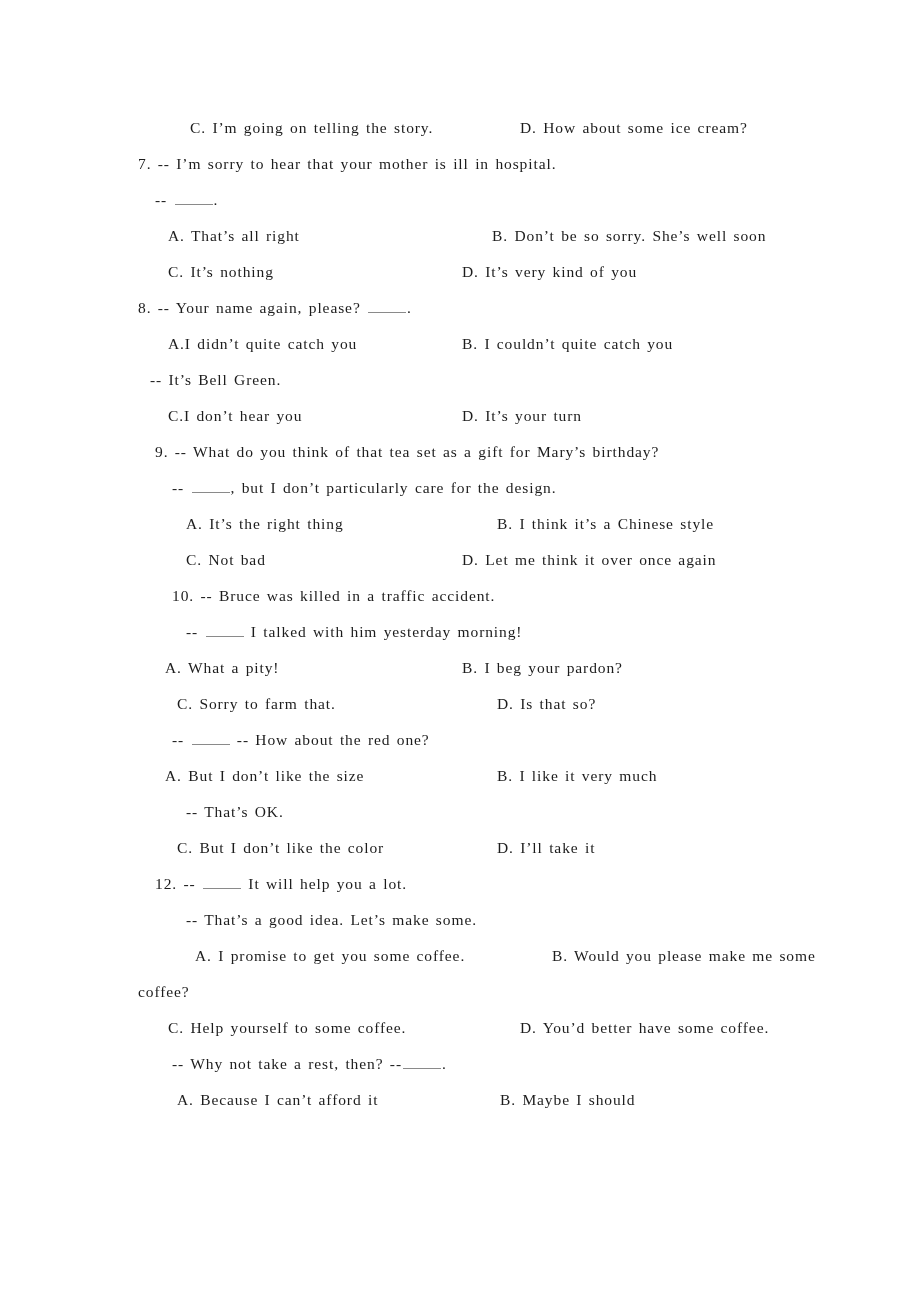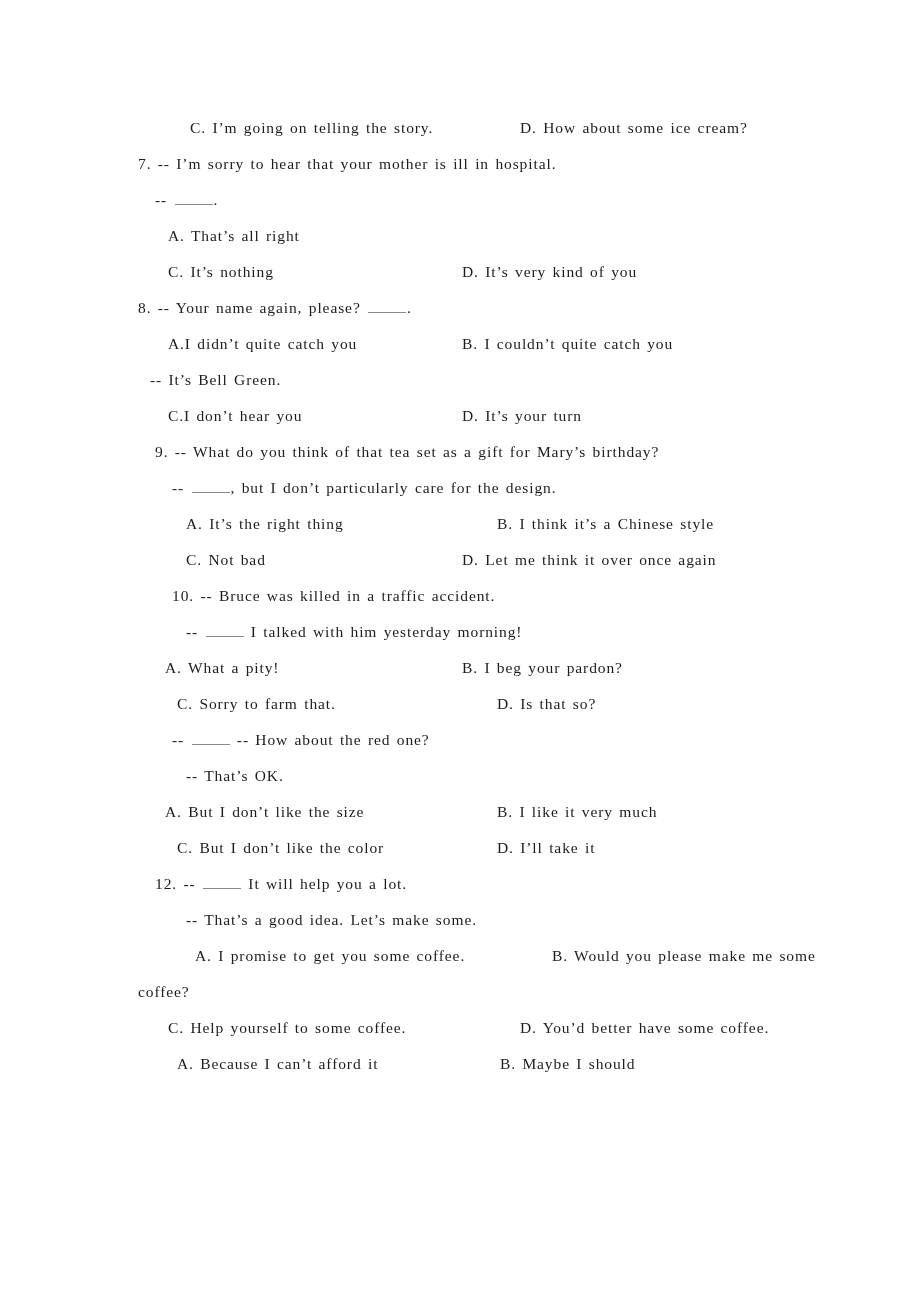--- a/index.html
+++ b/index.html
@@ -80,20 +80,21 @@
     </div>
 
     <div class="line">
       <span class="run" style="left:138px">7. -- I’m sorry to hear that your mother is ill in hospital.</span>
     </div>
     <div class="line">
       <span class="run" style="left:155px"><span>-- </span><span class="blank w4"></span><span>.</span></span>
     </div>
     <div class="line">
       <span class="run" style="left:168px">A. That’s all right</span>
+      <span class="run col2" style="left:492px">B. Don’t be so sorry. She’s well soon</span>
     </div>
     <div class="line">
       <span class="run" style="left:168px">C. It’s nothing</span>
       <span class="run col2" style="left:462px">D. It’s very kind of you</span>
     </div>
 
     <div class="line">
       <span class="run" style="left:138px"><span>8. -- Your name again, please? </span><span class="blank w4"></span><span>.</span></span>
     </div>
     <div class="line">
@@ -135,25 +136,25 @@
     </div>
     <div class="line">
       <span class="run" style="left:177px">C. Sorry to farm that.</span>
       <span class="run col2" style="left:497px">D. Is that so?</span>
     </div>
 
     <div class="line">
       <span class="run" style="left:172px"><span>-- </span><span class="blank w4"></span><span> -- How about the red one?</span></span>
     </div>
     <div class="line">
-      <span class="run" style="left:186px">-- That’s OK.</span>
+      <span class="run" style="left:165px">A. But I don’t like the size</span>
+      <span class="run col2" style="left:497px">B. I like it very much</span>
     </div>
     <div class="line">
-      <span class="run" style="left:165px">A. But I don’t like the size</span>
-      <span class="run col2" style="left:497px">B. I like it very much</span>
+      <span class="run" style="left:186px">-- That’s OK.</span>
     </div>
     <div class="line">
       <span class="run" style="left:177px">C. But I don’t like the color</span>
       <span class="run col2" style="left:497px">D. I’ll take it</span>
     </div>
 
     <div class="line">
       <span class="run" style="left:155px"><span>12. -- </span><span class="blank w4"></span><span> It will help you a lot.</span></span>
     </div>
     <div class="line">
@@ -165,18 +166,21 @@
     </div>
     <div class="line">
       <span class="run" style="left:138px">coffee?</span>
     </div>
     <div class="line">
       <span class="run" style="left:168px">C. Help yourself to some coffee.</span>
       <span class="run col2" style="left:520px">D. You’d better have some coffee.</span>
     </div>
 
     <div class="line">
+      <span class="run" style="left:172px"><span>-- Why not take a rest, then? --</span><span class="blank w4"></span><span>.</span></span>
+    </div>
+    <div class="line">
       <span class="run" style="left:177px">A. Because I can’t afford it</span>
       <span class="run col2" style="left:500px">B. Maybe I should</span>
     </div>
 
   </div>
 </div>
 
 </body></html>

